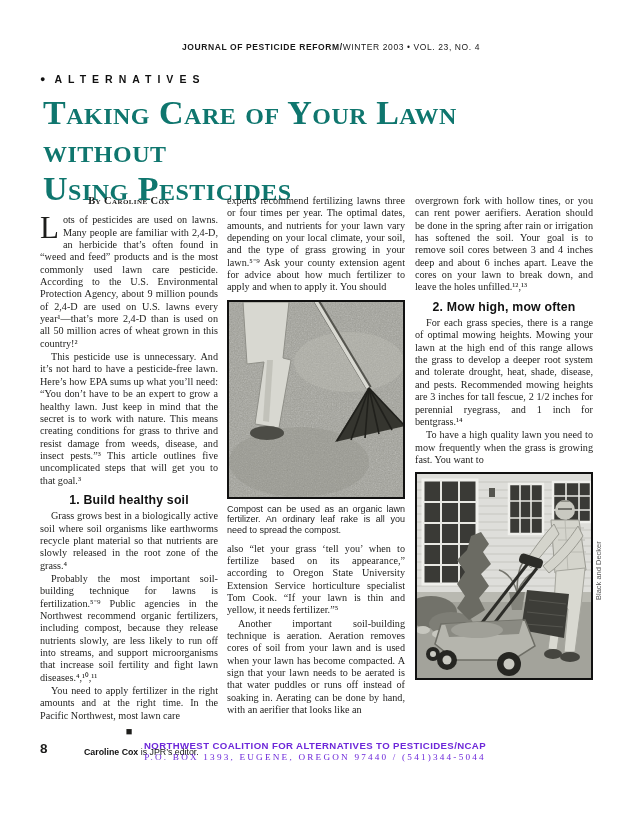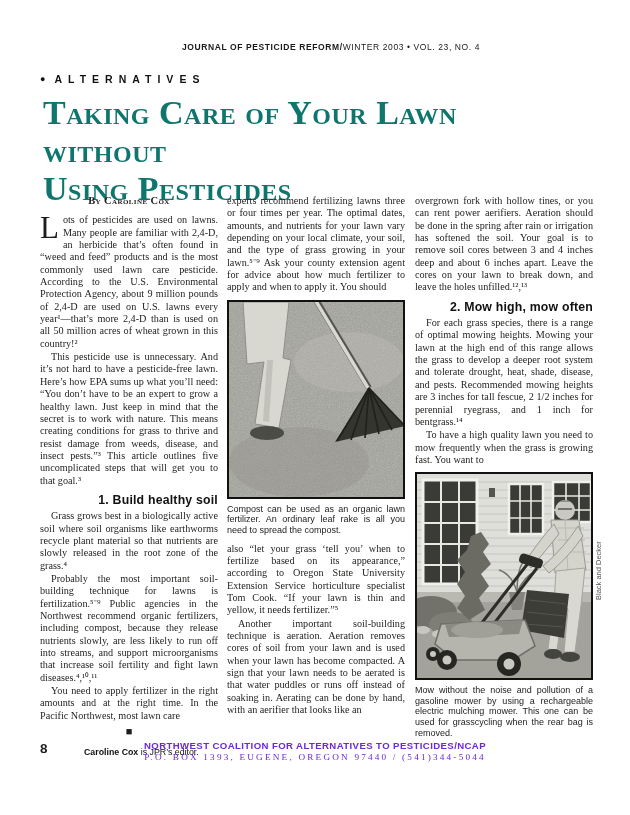--- a/index.html
+++ b/index.html
@@ -19,21 +19,21 @@
   
   .col{position:absolute;top:195px;width:178px;font-size:10.2px;line-height:12.35px;
         text-align:justify;}
   #col1{left:40px;} #col2{left:227px;} #col3{left:415px;}
   .col p{margin:0 0 1px 0;text-indent:11px;}
   .col p.no-indent{text-indent:0;}
   .byline{font-variant:small-caps;font-weight:bold;font-size:10.5px;text-align:center;
         text-indent:0;margin:0 0 7px 0;letter-spacing:.4px;}
   .dropcap{float:left;font-size:31px;line-height:23px;padding:2px 4px 0 0;font-weight:400;}
   .sec-heading{font-family:"Liberation Sans",sans-serif;font-weight:bold;font-size:12.3px;
-        letter-spacing:.2px;margin:7px 0 4px 0;text-align:right;color:#111;}
+        letter-spacing:.2px;margin:7px 0 4px 0;text-align:center;color:#111;}
   
   .figure{margin:6px 0 7px 0;position:relative;}
   .photo{display:block;border:2px solid #111;background:#a9a9a1;}
   .caption{font-family:"Liberation Sans",sans-serif;font-size:9px;line-height:10.6px;
         text-align:justify;color:#222;margin-top:5px;}
   .photo-credit{position:absolute;right:-12px;top:0;height:128px;
         writing-mode:vertical-rl;transform:rotate(180deg);
         font-family:"Liberation Sans",sans-serif;font-size:7.5px;color:#555;}
   
   .end-marker-row{text-align:center;text-indent:0;font-size:11px;margin-top:3px;}
@@ -230,21 +230,20 @@
         <ellipse cx="60" cy="156" rx="26" ry="8" fill="#a0a098"></ellipse>
 
         <circle cx="30" cy="186" r="10" fill="#262622"></circle>
           <circle cx="30" cy="186" r="4.5" fill="#c9c9c1"></circle>
         <circle cx="92" cy="190" r="12" fill="#262622"></circle>
           <circle cx="92" cy="190" r="5.5" fill="#c9c9c1"></circle>
         <circle cx="16" cy="180" r="7" fill="#262622"></circle>
           <circle cx="16" cy="180" r="3" fill="#c9c9c1"></circle>
       </svg>
       <div class="photo-credit">Black and Decker</div>
-      <div class="caption">Mow without the noise and pollution of a gasoline mower by using a rechargeable electric mulching mower. This one can be used for grasscycling when the rear bag is removed.</div>
     </div>
   </div>
 
   <div class="page-number">8</div>
   <div class="footer">
     <div class="f1">NORTHWEST COALITION FOR ALTERNATIVES TO PESTICIDES/NCAP</div>
     <div class="f2">P.O. BOX 1393, EUGENE, OREGON 97440 / (541)344-5044</div>
   </div>
 
 </div>

